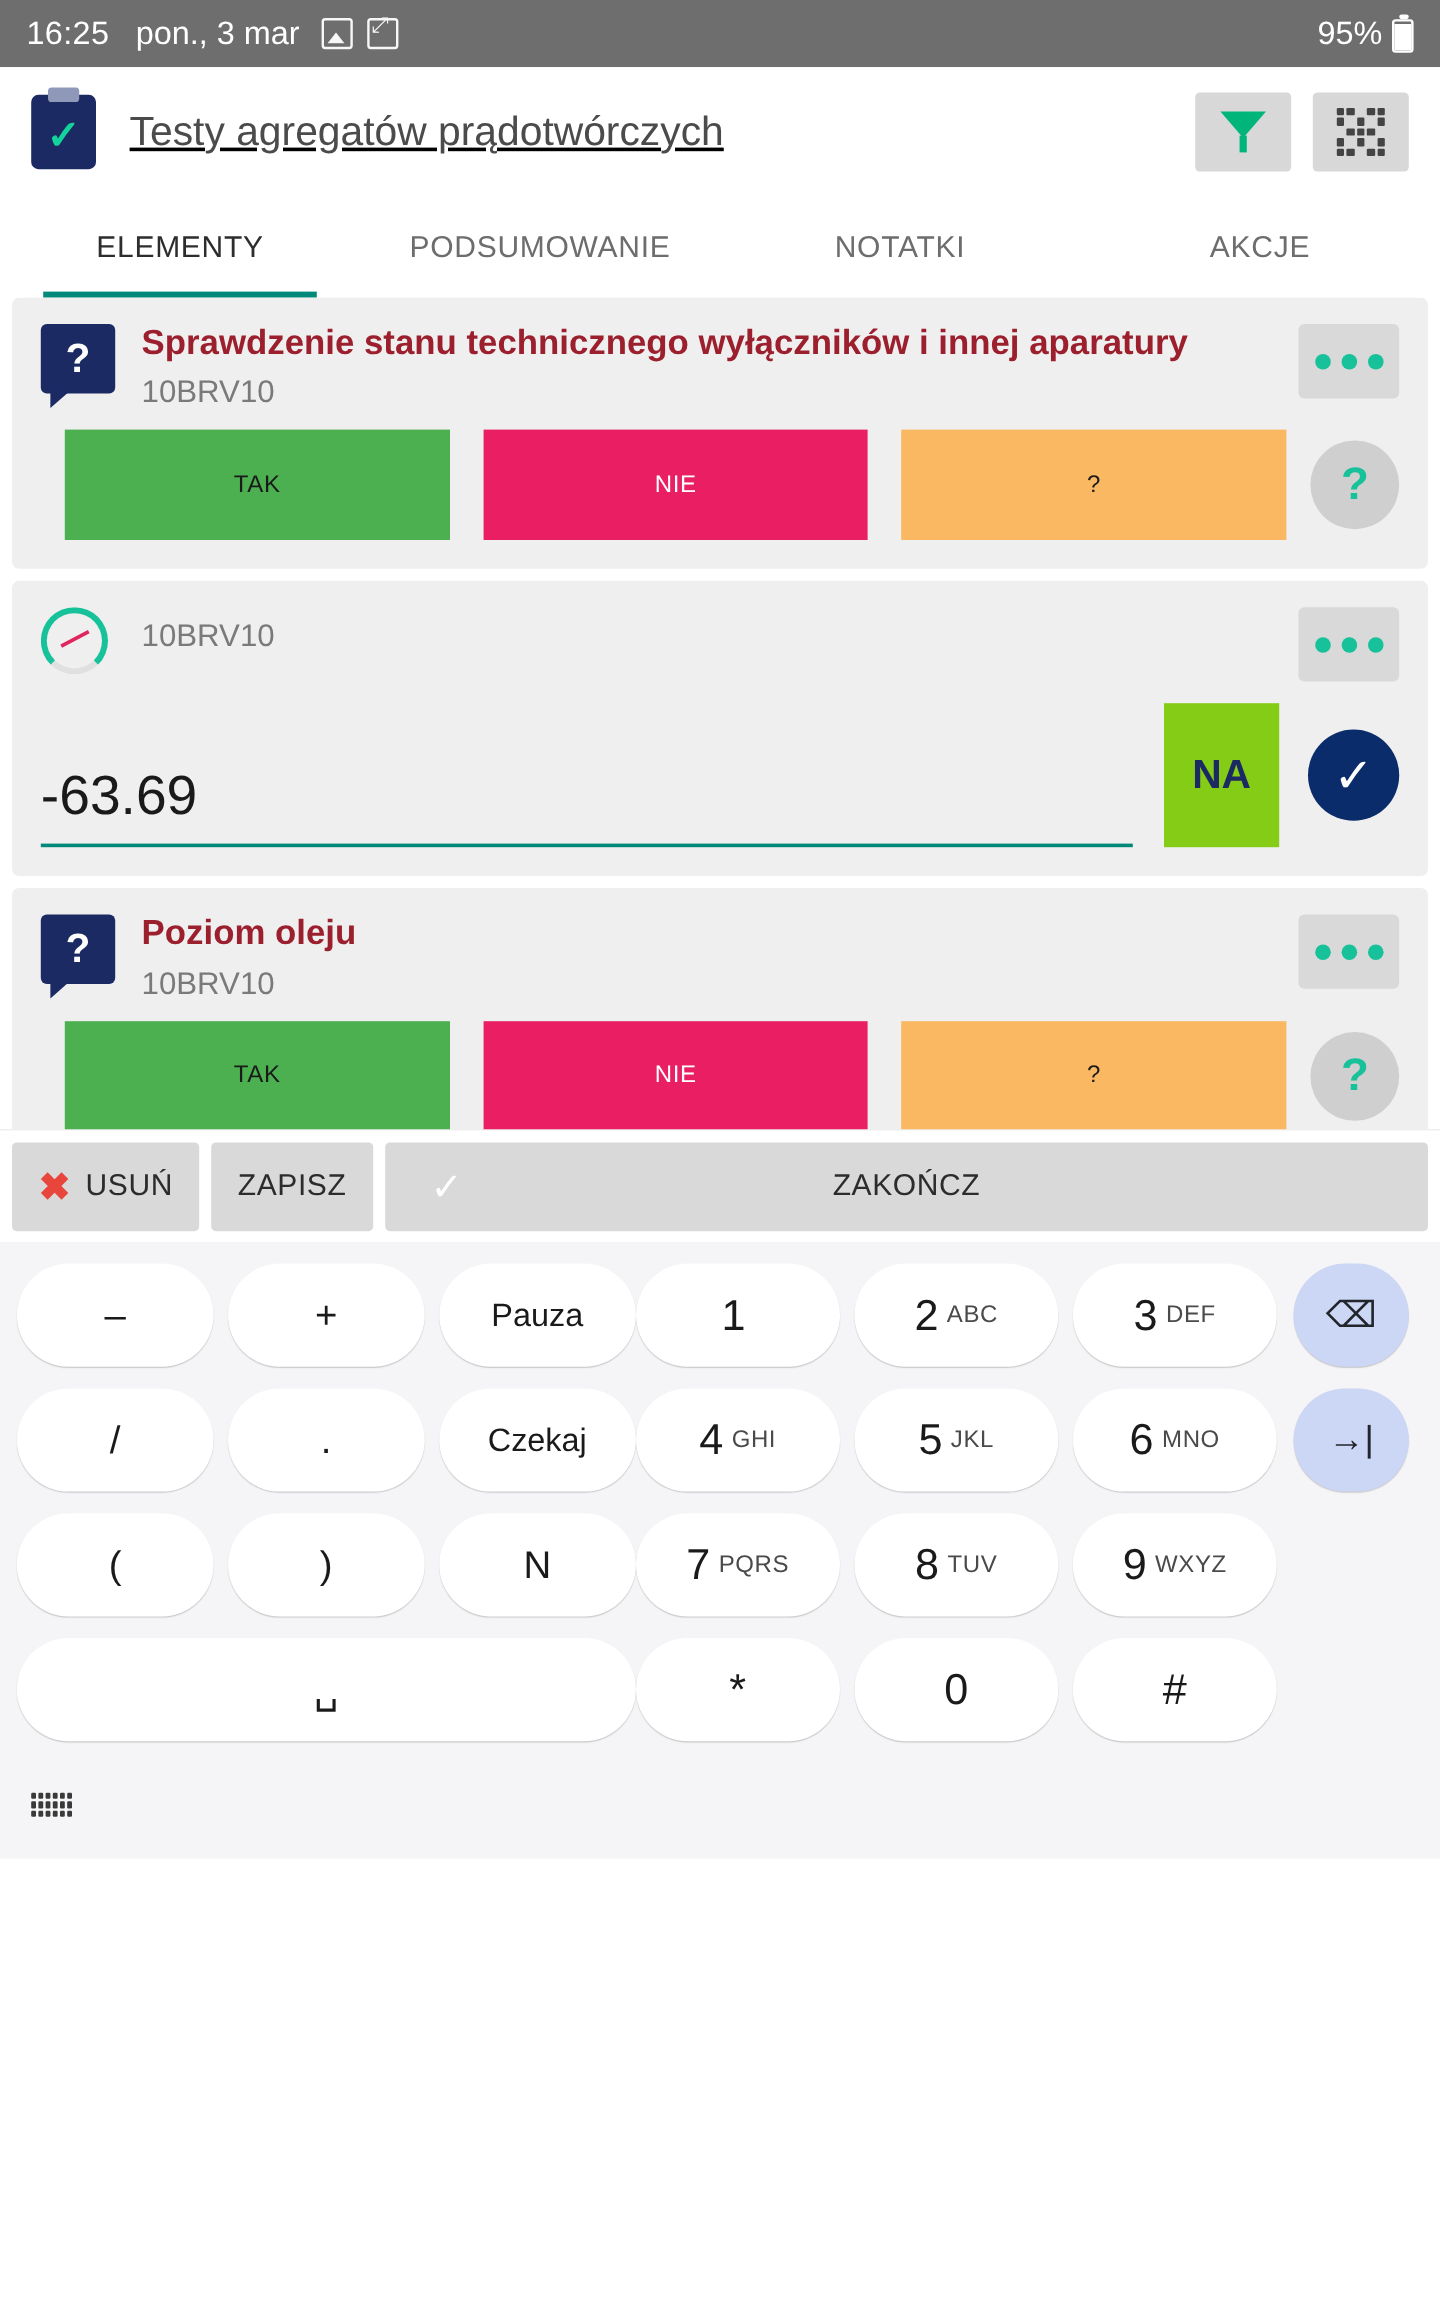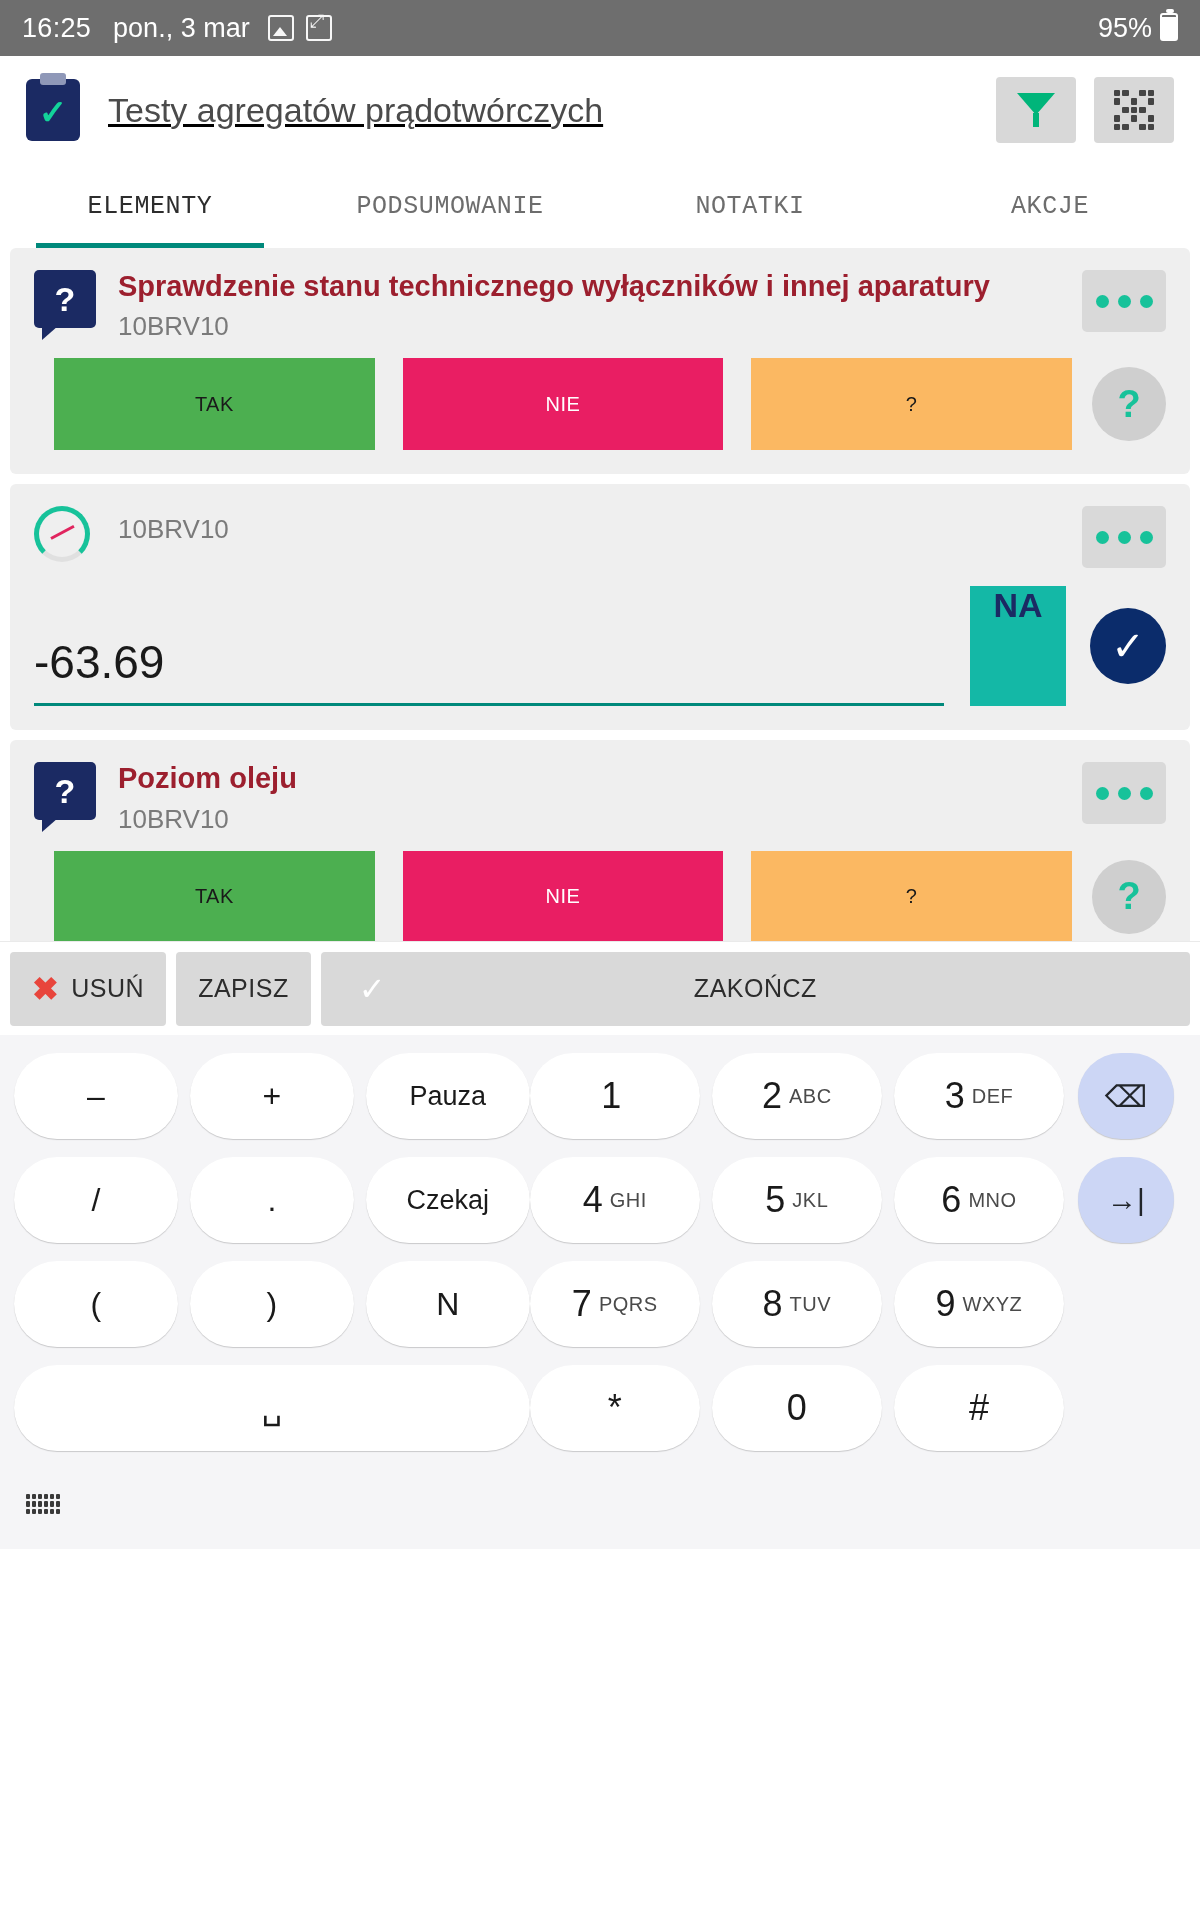--- a/index.html
+++ b/index.html
@@ -23,21 +23,21 @@
   .sb-ic { width: 26px; height: 26px; position: relative; opacity: .95; }
   .sb-ic.image { border: 2px solid #fff; border-radius: 3px; }
   .sb-ic.image:after {
     content: ""; position: absolute; left: 3px; bottom: 3px; width: 0; height: 0;
     border-left: 7px solid transparent; border-right: 7px solid transparent; border-bottom: 9px solid #fff;
   }
   .sb-ic.share { border: 2px solid #fff; border-radius: 3px; }
   .sb-ic.share:after {
     content: "⤢"; position: absolute; left: 2px; top: -6px; font-size: 18px; color: #fff;
   }
-  .statusbar .right { margin-left: auto; display: flex; align-items: flex-start; gap: 8px; }
+  .statusbar .right { margin-left: auto; display: flex; align-items: flex-end; gap: 8px; }
   .battery-pct { font-size: 27px; }
   .battery {
     width: 18px; height: 28px; border: 2px solid #fff; border-radius: 3px; position: relative;
     background: linear-gradient(to top, #fff 0%, #fff 92%, transparent 92%);
   }
   .battery:before {
     content: ""; position: absolute; top: -6px; left: 4px; width: 8px; height: 4px; background: #fff; border-radius: 2px;
   }
 
   
@@ -73,21 +73,21 @@
     content: ""; position: absolute; top: 20px; left: 16px; width: 6px; height: 14px; background: #00b57a;
   }
   .qr { width: 40px; height: 40px; display: grid; grid-template-columns: repeat(5,1fr); grid-template-rows: repeat(5,1fr); gap: 2px; }
   .qr i { background: #444; border-radius: 1px; }
   .qr i.off { background: transparent; }
 
   
   .tabs { height: 84px; display: flex; background: #fff; flex: none; }
   .tab {
     flex: 1; display: flex; align-items: center; justify-content: center;
-    font-size: 25px; color: #6d6d6d; letter-spacing: .6px; position: relative; font-family: Liberation Mono, monospace;
+    font-size: 25px; color: #6d6d6d; letter-spacing: .6px; position: relative;
   }
   .tab.active { color: #2d2d2d; font-weight: 500; }
   .tab.active:after {
     content: ""; position: absolute; bottom: 0; left: 12%; right: 12%; height: 5px; background: #00897b;
   }
 
   
   .list { flex: 1; overflow: hidden; background: #fff; padding: 0 10px; }
   .card {
     background: #efefef; border-radius: 6px; margin-bottom: 10px; padding: 22px 24px 24px 24px;
@@ -136,22 +136,22 @@
     display: flex; align-items: center; justify-content: center; color: #17c29a;
     font-size: 38px; font-weight: bold; margin-left: 12px;
   }
 
   .value-row { display: flex; align-items: flex-end; margin-top: 18px; }
   .value-input {
     flex: 1; border-bottom: 3px solid #00897b; padding-bottom: 14px;
     font-size: 46px; color: #1a1a1a;
   }
   .na-box {
-    width: 96px; height: 120px; background: #14b8a6; margin-left: 26px; flex: none;
-    display: flex; align-items: flex-start; justify-content: center;
+    width: 96px; height: 120px; background: #84cc16; margin-left: 26px; flex: none;
+    display: flex; align-items: center; justify-content: center;
   }
   .na-box span { font-size: 34px; font-weight: bold; color: #1b2a63; }
   .check-circle {
     width: 76px; height: 76px; border-radius: 50%; background: #0b2c6b; flex: none;
     margin-left: 24px; margin-bottom: 22px;
     display: flex; align-items: center; justify-content: center; color: #fff; font-size: 40px;
   }
 
   
   .actionbar {

